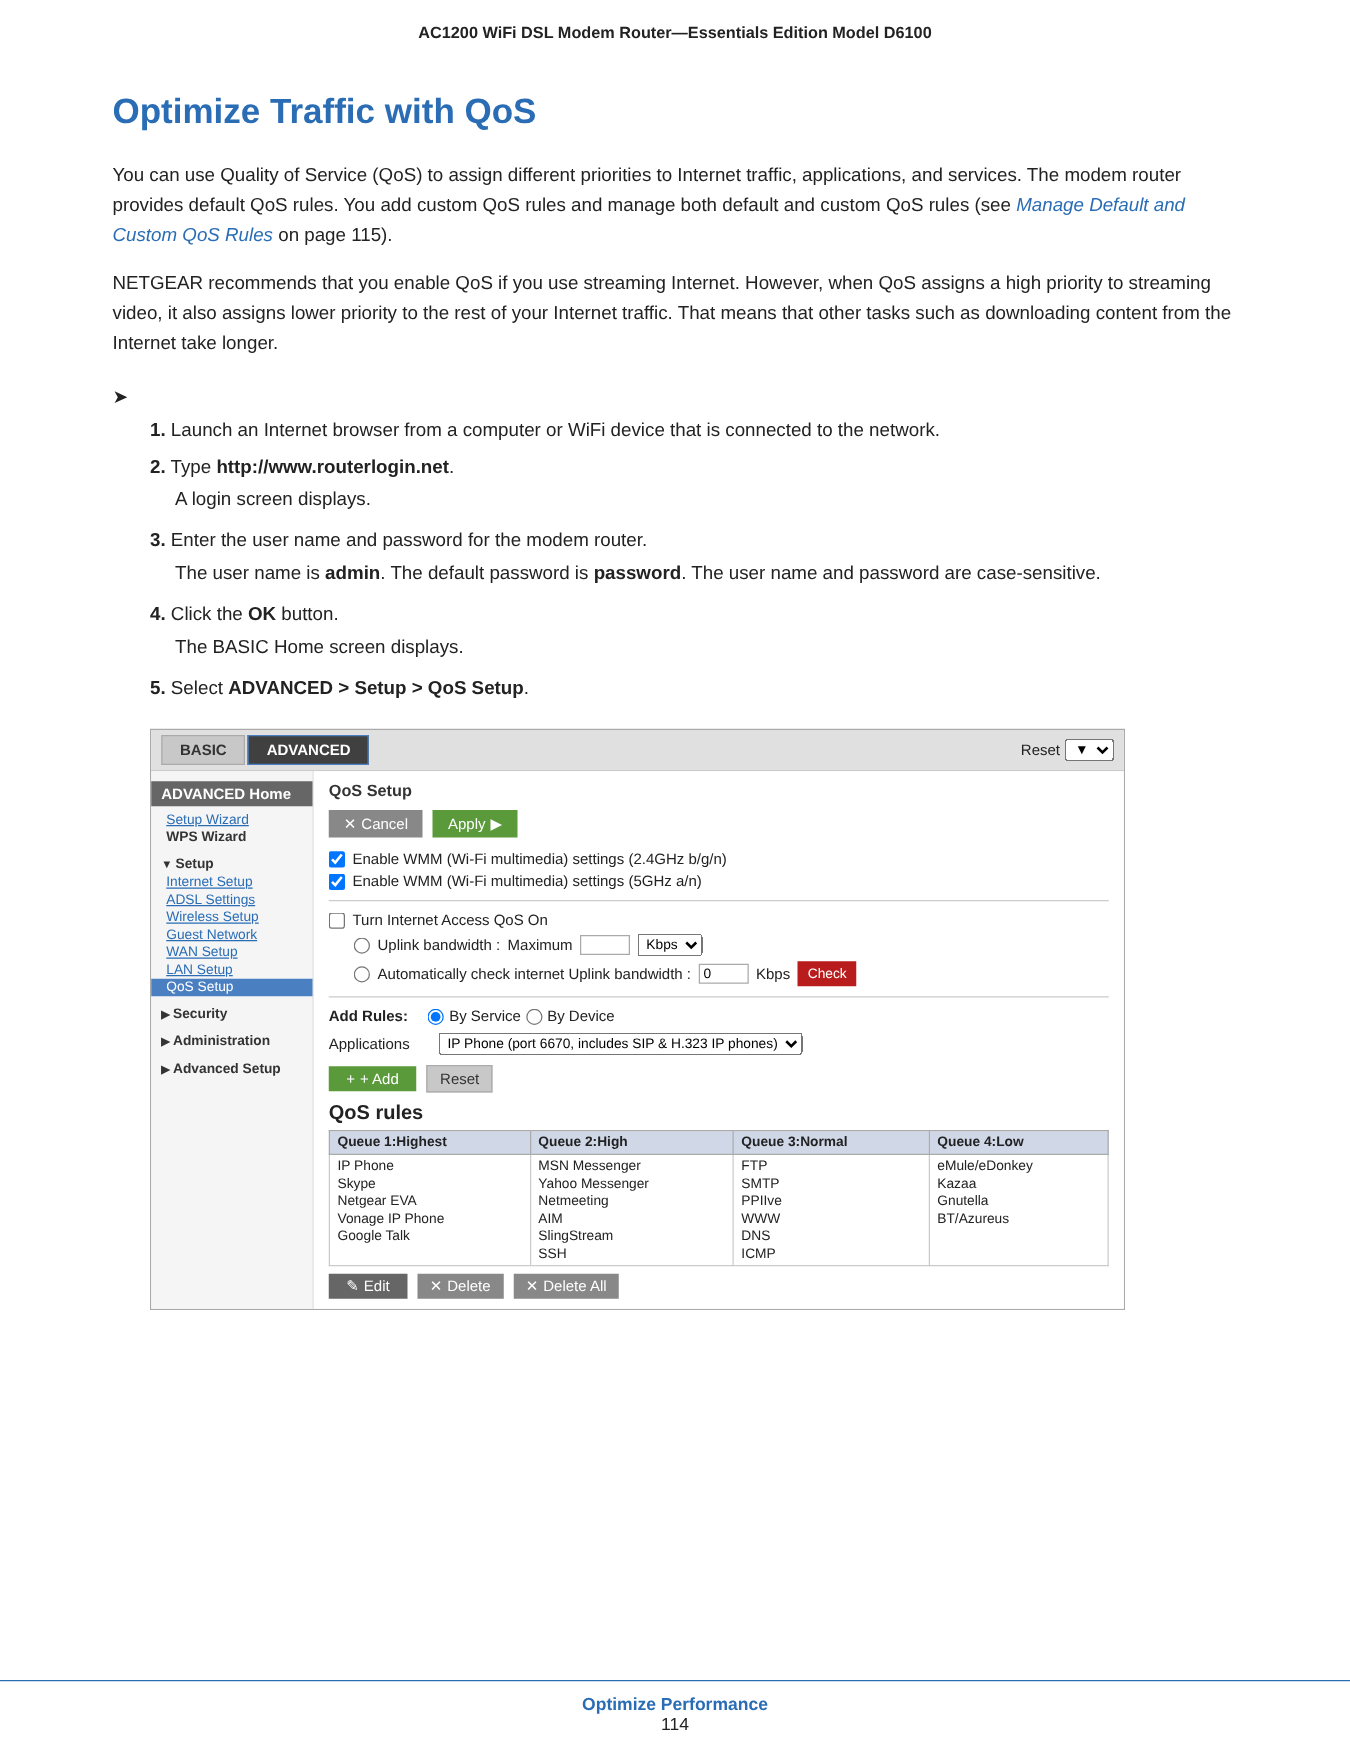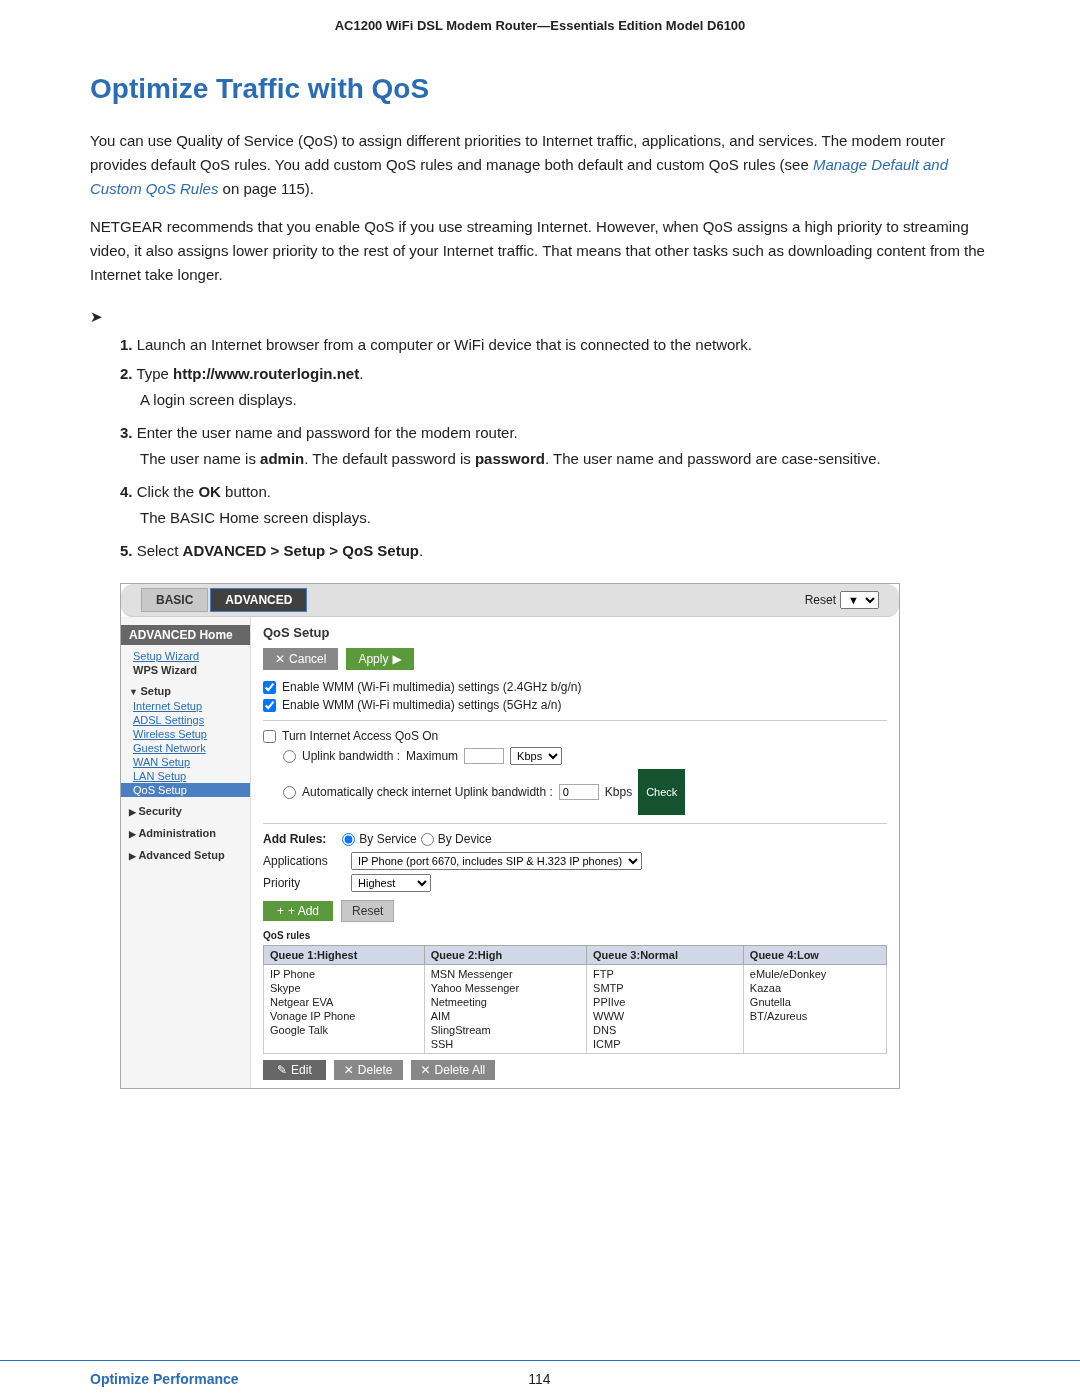--- a/index.html
+++ b/index.html
@@ -73,24 +73,23 @@
       border: 1px solid #aaa;
       background: #fff;
       width: 780px;
       font-size: 12px;
       font-family: Arial, sans-serif;
     }
     .router-topbar {
       background: #e0e0e0;
       display: flex;
       align-items: center;
-      padding: 4px 20px;
+      padding: 4px 8px;
       border-bottom: 1px solid #ccc;
       justify-content: space-between;
-      border-radius: 12px;
     }
     .router-tabs {
       display: flex;
       gap: 2px;
     }
     .router-tab {
       padding: 4px 14px;
       font-size: 12px;
       font-weight: bold;
       background: #c8c8c8;
@@ -224,24 +223,24 @@
       width: 40px;
       font-size: 11px;
       padding: 1px 3px;
       border: 1px solid #aaa;
     }
     .router-select-sm {
       font-size: 11px;
       padding: 1px 2px;
     }
     .btn-check {
-      background: #14532d;
-      color: #fff;
-      border: none;
-      padding: 17px 8px;
+      background: #b91c1c;
+      color: #fff;
+      border: none;
+      padding: 4px 8px;
       font-size: 11px;
       cursor: pointer;
     }
     .router-add-rules {
       display: flex;
       align-items: center;
       gap: 16px;
       margin-bottom: 6px;
       font-size: 12px;
     }
@@ -290,21 +289,21 @@
     }
     .btn-reset {
       background: #c8c8c8;
       color: #333;
       border: 1px solid #aaa;
       padding: 3px 10px;
       font-size: 12px;
       cursor: pointer;
     }
     .qos-rules-label {
-      font-size: 10px;
+      font-size: 16px;
       font-weight: bold;
       margin-bottom: 4px;
     }
     .qos-table {
       width: 100%;
       border-collapse: collapse;
       font-size: 11px;
     }
     .qos-table th {
       background: #d0d8e8;
@@ -371,20 +370,21 @@
     .page-footer {
       position: absolute;
       bottom: 0;
       left: 0;
       right: 0;
       border-top: 1px solid #2a6db5;
       padding: 10px 90px;
       display: flex;
       justify-content: space-between;
       align-items: center;
+      flex-direction: column;
     }
     .footer-section-label {
       color: #2a6db5;
       font-weight: bold;
       font-size: 14px;
     }
     .footer-page-num {
       font-size: 14px;
       color: #222;
       text-align: center;
@@ -550,26 +550,20 @@
             <span>By Service</span>
             <input type="radio" name="add-rules" style="">
             <span>By Device</span>
           </div>
         </div>
 
         <div class="router-field-row">
           <span class="router-field-label">Applications</span>
           <select class="router-select-wide">
             <option>IP Phone (port 6670, includes SIP &amp; H.323 IP phones)</option>
-          </select>
-        </div>
-        <div class="router-field-row">
-          <span class="router-field-label">Priority</span>
-          <select class="router-select-priority">
-            <option>Highest</option>
           </select>
         </div>
 
         <div class="router-add-bar">
           <button class="btn-add">
             <span>+</span>
             <span>+ Add</span>
           </button>
           <button class="btn-reset">Reset</button>
         </div>

